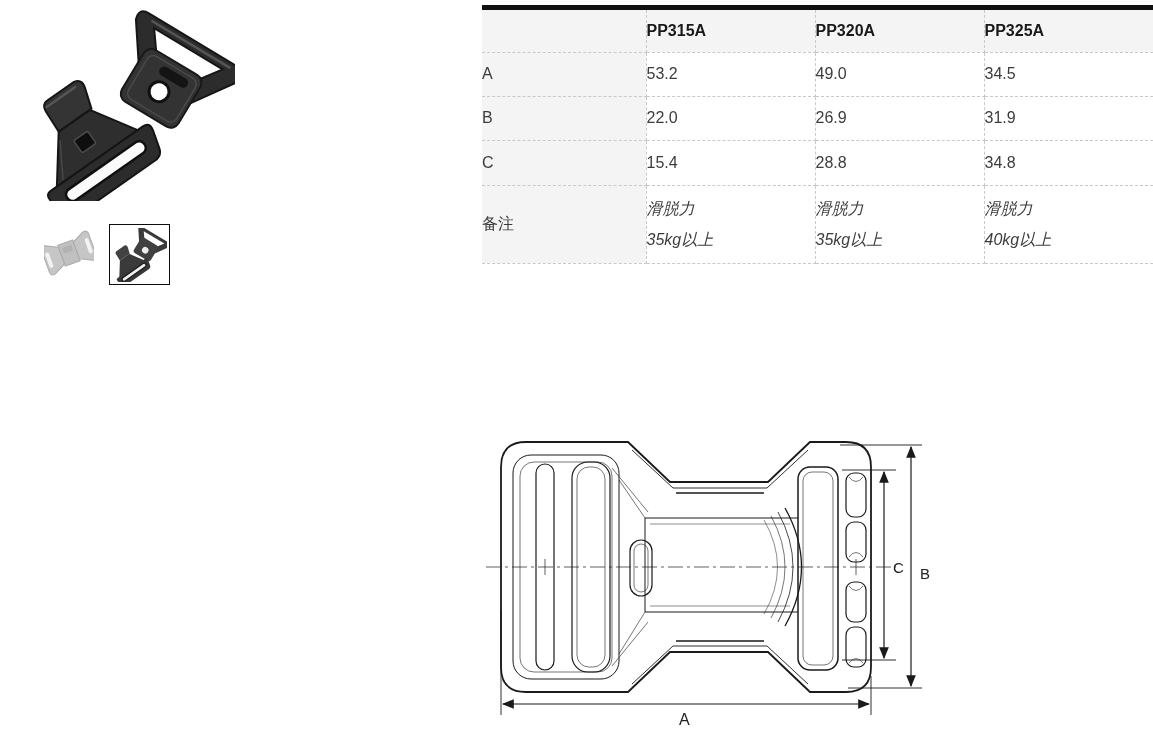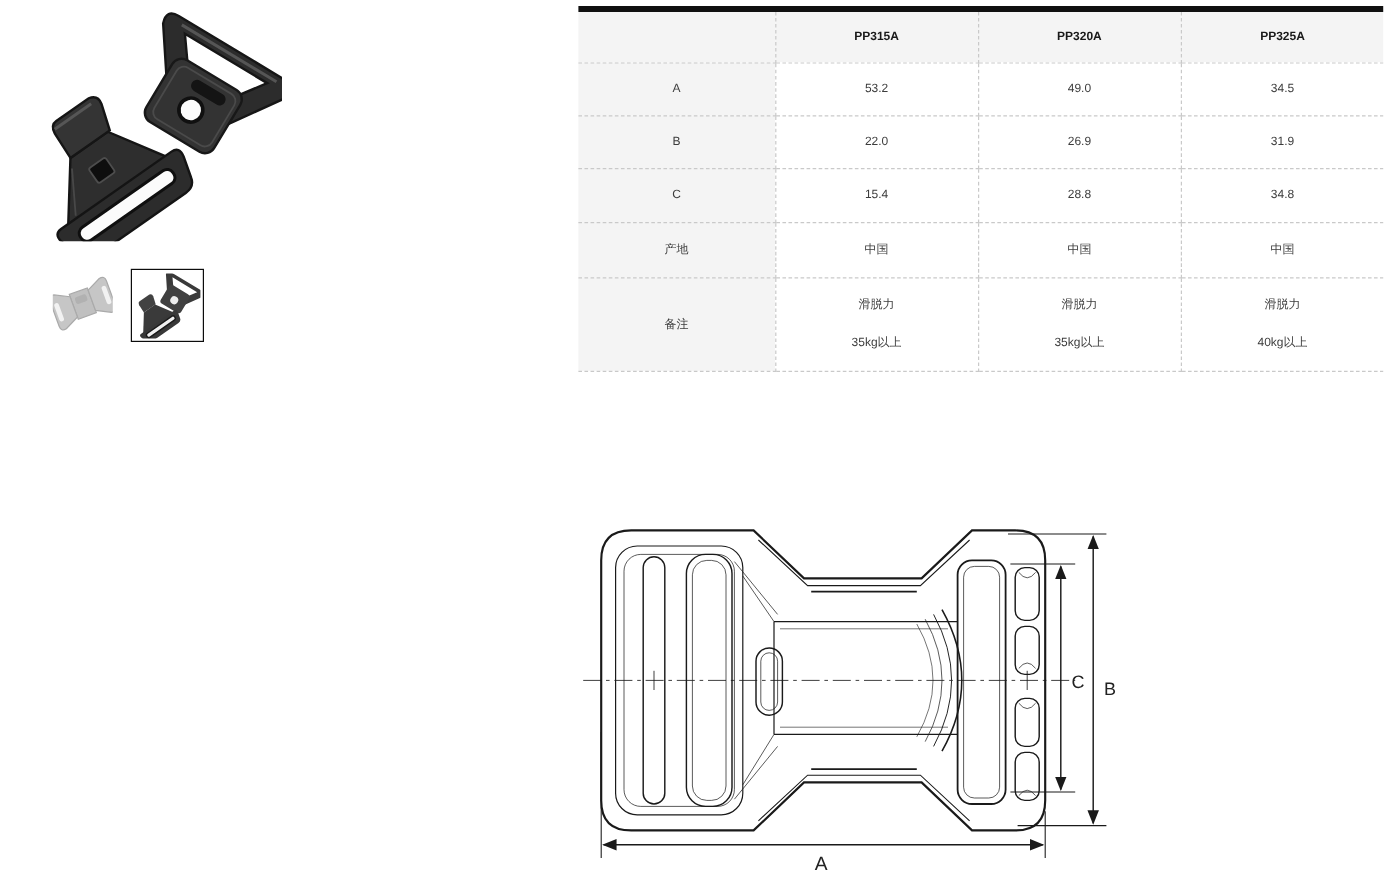--- a/index.html
+++ b/index.html
@@ -12,26 +12,26 @@
   .thumbs { position:absolute; left:40px; top:222px; height:64px; }
   .thumb { position:absolute; background:#ffffff; }
   .thumb.faded { left:4px; top:7px; width:50px; height:48px; }
   .thumb.selected { left:69px; top:2px; width:61px; height:61px; border:1.5px solid #0c0c0c; }
   .thumb.selected svg { display:block; margin:3px auto 0 auto; }
 
   
   .table-wrap { position:absolute; left:482px; top:5px; width:671px; border-top:5px solid #101010; }
   table.spec { width:671px; border-collapse:collapse; table-layout:fixed; }
   table.spec td { border-right:1px dashed #c9c9c9; border-bottom:1px dashed #c9c9c9;
-                  text-align:center; vertical-align:middle; font-size:10px; color:#3c3c3c;
+                  text-align:left; vertical-align:middle; font-size:16px; color:#3c3c3c;
                   background:#ffffff; padding:0; }
   table.spec td:last-child { border-right:none; }
   table.spec tr.head td { background:#f4f4f4; font-weight:bold; color:#191919; }
   table.spec td.lbl { background:#f4f4f4; }
-  table.spec .two-line div { line-height:31px; height:31px; }
+  table.spec .two-line div { line-height:31px; height:31px;font-style:italic; }
 
   
   .drawing { position:absolute; left:480px; top:420px; width:460px; height:311px; }
   .dimtext { font-family:"Liberation Sans","DejaVu Sans",sans-serif; fill:#222; }
 </style>
 </head>
 <body>
 
 <div class="page">
 
@@ -118,26 +118,20 @@
           <td>22.0</td>
           <td>26.9</td>
           <td>31.9</td>
         </tr>
         <tr style="height:45px">
           <td class="lbl">C</td>
           <td>15.4</td>
           <td>28.8</td>
           <td>34.8</td>
         </tr>
-        <tr style="height:46px">
-          <td class="lbl">产地</td>
-          <td>中国</td>
-          <td>中国</td>
-          <td>中国</td>
-        </tr>
         <tr style="height:78px">
           <td class="lbl">备注</td>
           <td class="two-line">
             <div>滑脱力</div>
             <div>35kg以上</div>
           </td>
           <td class="two-line">
             <div>滑脱力</div>
             <div>35kg以上</div>
           </td>

